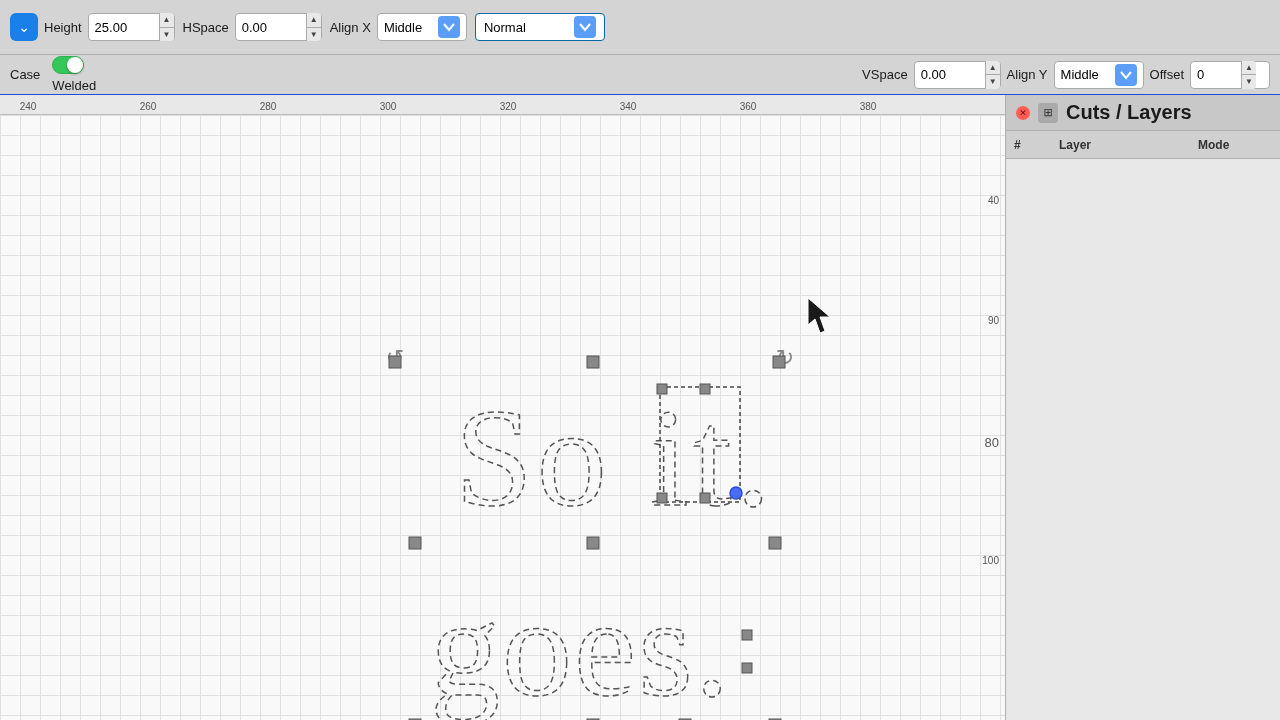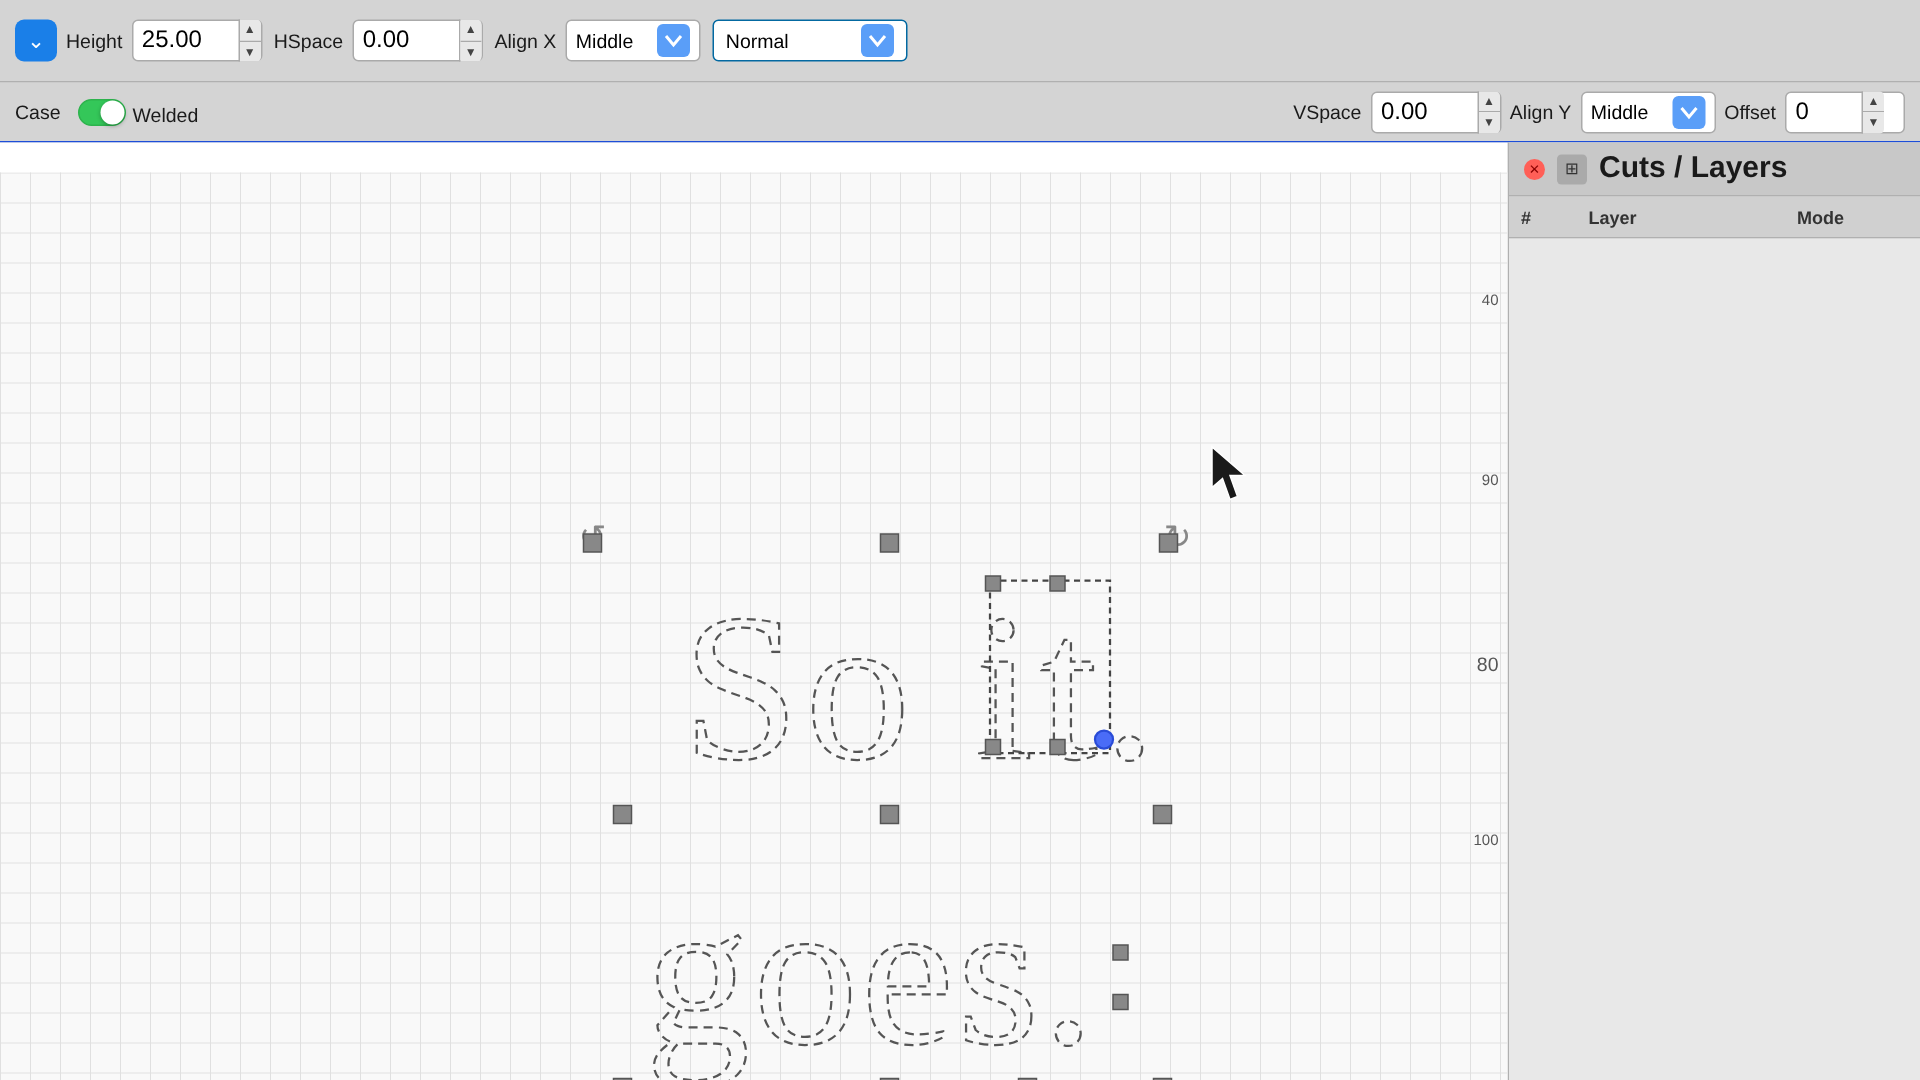--- a/index.html
+++ b/index.html
@@ -56,21 +56,21 @@
       border: 1px solid #aaa;
       border-radius: 4px;
       height: 28px;
     }
 
     .number-input-group input {
       border: none;
       outline: none;
       width: 70px;
       padding: 0 6px;
-      font-size: 16px;
+      font-size: 13px;
       background: transparent;
     }
 
     .spin-btns {
       display: flex;
       flex-direction: column;
       border-left: 1px solid #aaa;
       height: 28px;
     }
 
@@ -144,22 +144,23 @@
       align-items: center;
       background: #d4d4d4;
       height: 40px;
       padding: 0 10px;
       gap: 12px;
       border-bottom: 1px solid #1d4ed8;
     }
 
     .toggle-switch {
       display: flex;
-      align-items: flex-end;
+      align-items: flex-start;
       gap: 4px;
+      flex-direction: column;
     }
 
     .switch-track {
       width: 32px;
       height: 18px;
       background: #34c759;
       border-radius: 9px;
       position: relative;
       cursor: pointer;
       border: 1px solid #2db34d;
@@ -450,20 +451,32 @@
         <button class="spin-btn">▼</button>
       </div>
     </div>
   </div>
 </div>
 
 <div class="main-area">
 
   <div class="canvas-area">
 
+    <div class="ruler-top">
+      <div style="position:relative; width:100%; height:100%;">
+        <span class="ruler-mark" style="left: 28px;">240</span>
+        <span class="ruler-mark" style="left: 148px;">260</span>
+        <span class="ruler-mark" style="left: 268px;">280</span>
+        <span class="ruler-mark" style="left: 388px;">300</span>
+        <span class="ruler-mark" style="left: 508px;">320</span>
+        <span class="ruler-mark" style="left: 628px;">340</span>
+        <span class="ruler-mark" style="left: 748px;">360</span>
+        <span class="ruler-mark" style="left: 868px;">380</span>
+      </div>
+    </div>
 
     <div class="canvas-grid">
 
       <div style="position:absolute; right:6px; top:80px; font-size:10px; color:#555;">40</div>
       <div style="position:absolute; right:6px; top:200px; font-size:10px; color:#555;">90</div>
       <div style="position:absolute; right:6px; top:320px; font-size:13px; color:#555;">80</div>
       <div style="position:absolute; right:6px; top:440px; font-size:10px; color:#555;">100</div>
     </div>
 
     <div class="canvas-content">

